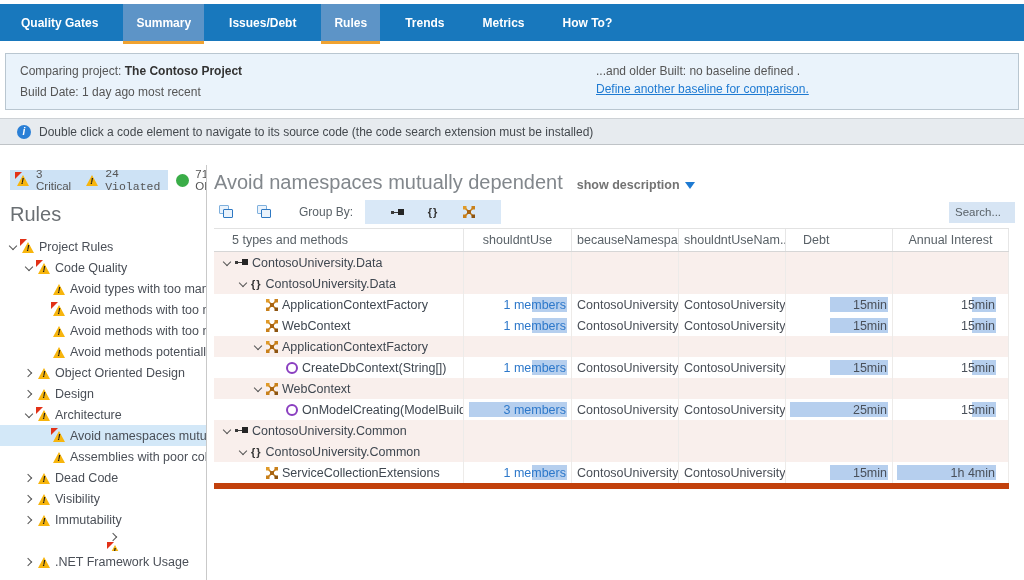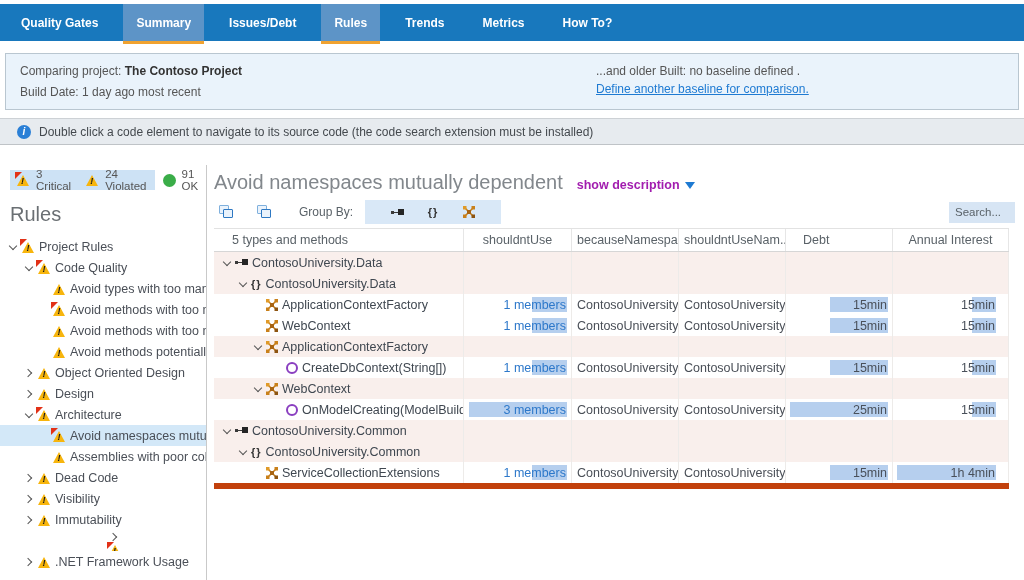--- a/index.html
+++ b/index.html
@@ -69,21 +69,21 @@
   .chev{width:14px;height:14px;flex:none;position:relative;display:inline-block;}
   .chev:before{content:"";position:absolute;top:3px;left:3px;width:5px;height:5px;
          border-right:1.4px solid #555;border-bottom:1.4px solid #555;}
   .chev.down:before{transform:rotate(45deg);}
   .chev.right:before{transform:rotate(-45deg);top:4px;left:2px;}
   .chev.none:before{display:none;}
 
   
   .title-row{display:flex;align-items:baseline;margin-top:6px;height:26px;}
   .main-title{font-size:20px;color:#82878c;white-space:nowrap;}
-  .show-desc{margin-left:14px;font-size:12.5px;font-weight:600;color:#a21caf;
+  .show-desc{margin-left:14px;font-size:12.5px;font-weight:600;color:#737373;
              display:inline-flex;align-items:center;cursor:pointer;}
   .tri-down{width:0;height:0;border-left:5px solid transparent;border-right:5px solid transparent;
             border-top:7px solid #1e7ad2;margin-left:5px;display:inline-block;}
   .toolbar{display:flex;align-items:center;height:26px;margin-top:2px;}
   .cascade{position:relative;width:16px;height:14px;display:inline-block;margin-left:10px;cursor:pointer;}
   .cascade:first-child{margin-left:5px;}
   .cascade i{position:absolute;width:8px;height:7px;border:1.5px solid #2e78c2;
              background:#eaf3fc;border-radius:1px;display:block;}
   .cascade i.b{left:0;top:0;border-color:#7fb0dd;}
   .cascade i.f{left:4px;top:4px;}
@@ -163,30 +163,30 @@
 
     <div class="sidebar">
       <div class="badges">
         <div class="bchip">
           <span class="bitem">
             <span class="rI crit">
                 <i class="t"></i>
               </span>
             <span class="cnt"><span>3</span> <span>Critical</span></span>
           </span>
-          <span class="bitem" style="margin-left:14px;">
+          <span class="bitem" style="margin-left:14px;font-family:Liberation Mono, monospace;">
             <span class="rI">
                 <i class="t"></i>
               </span>
             <span class="cnt"><span>24</span> <span>Violated</span></span>
           </span>
         </div>
         <span class="okgrp">
           <span class="okdot"></span>
-          <span class="cnt"><span>91</span> <span>OK</span></span>
+          <span class="cnt"><span>71</span> <span>OK</span></span>
         </span>
       </div>
       <div class="side-title">Rules</div>
       <div class="tree" id="tree">
           <div class="titem" style="padding-left: 7px;">
             <span class="chev down"></span>
             <span class="rI crit">
               <i class="t"></i>
             </span>
             <span class="tlabel">Project Rules</span>

